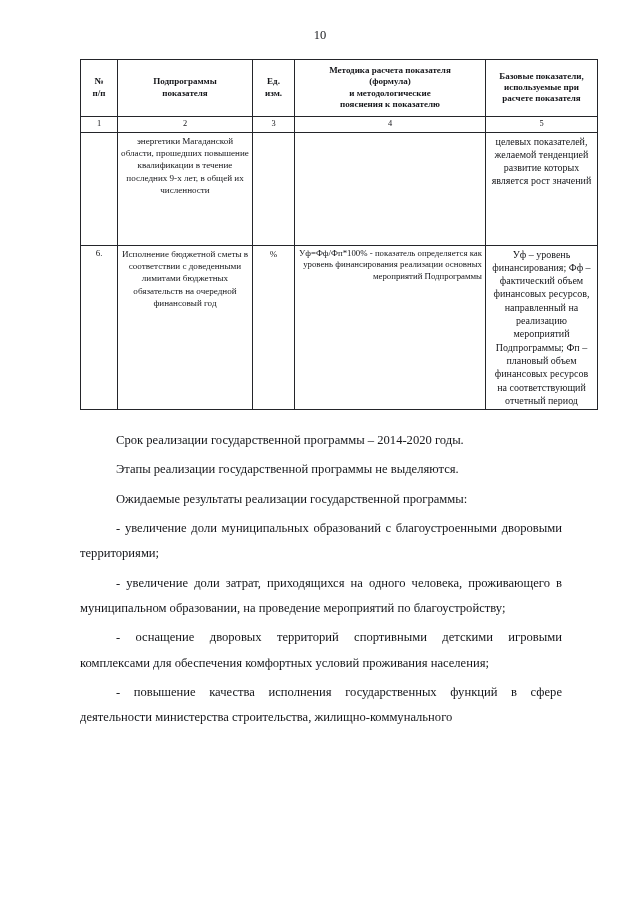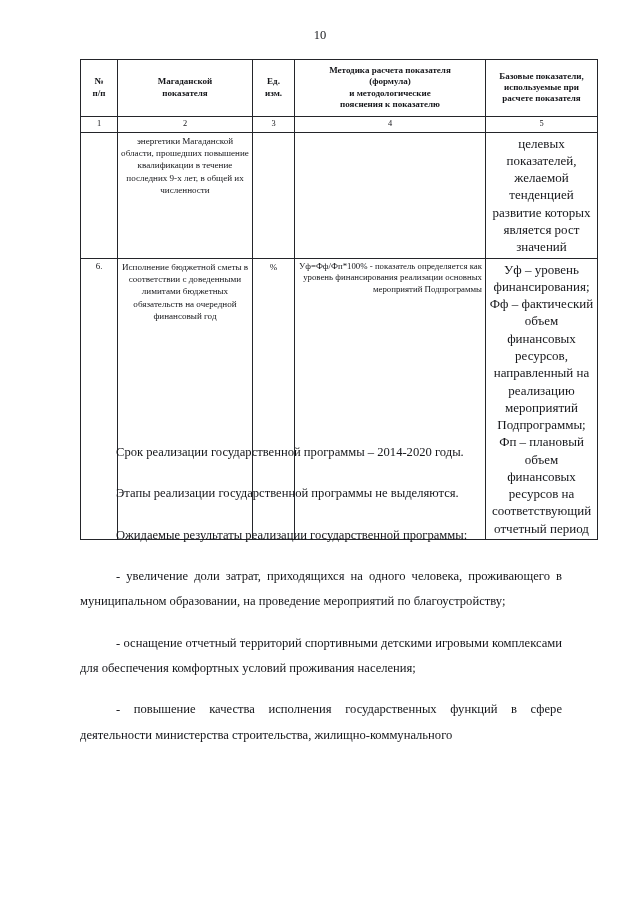--- a/index.html
+++ b/index.html
@@ -50,52 +50,52 @@
   }
   .c1{width:30px;}
   .c2{width:128px;}
   .c3{width:35px;}
   .c4{width:184px;}
   .c5{width:105px;}
 
   td.cell-idx{vertical-align:top;padding-top:4px;font-size:9px;}
   td.body-cell{padding-top:4px;font-size:8.7px;line-height:1.34;}
   td.c2.body-cell{font-size:9.1px;line-height:1.36;}
-  td.c5.body-cell{font-size:13px;line-height:1.33;}
+  td.c5.body-cell{font-size:10px;line-height:1.33;}
   td.c4.body-cell{font-size:8.8px;line-height:1.33;text-align:right;}
   td.c3.body-cell{font-size:9px;}
   .row-tall td{height:108px;}
   .row-six td{height:125px;}
 
   
   .body-text{
     position:absolute;left:80px;top:424px;width:482px;
     font-size:12.6px;line-height:2.01;
     text-align:justify;
     text-justify:inter-word;
   }
-  .body-text p{margin:16px 0 0 0;text-indent:36px;}
+  .body-text p{margin:4px 0 0 0;text-indent:36px;}
 </style>
 </head>
 <body>
 
 <div class="page">
 
   <div class="page-number">10</div>
 
   <div class="tbl-wrap">
     <table class="doc">
       <thead>
         <tr>
           <th class="c1">
             <span>№</span><br>
             <span>п/п</span>
           </th>
           <th class="c2">
-            <span>Магаданской</span><br>
+            <span>Подпрограммы</span><br>
             <span>показателя</span>
           </th>
           <th class="c3">
             <span>Ед.</span><br>
             <span>изм.</span>
           </th>
           <th class="c4">
             <span>Методика расчета показателя</span><br>
             <span>(формула)</span><br>
             <span>и методологические</span><br>
@@ -131,18 +131,19 @@
           <td class="c5 body-cell">Уф – уровень финансирования; Фф – фактический объем финансовых ресурсов, направленный на реализацию мероприятий Подпрограммы; Фп – плановый объем финансовых ресурсов на соответствующий отчетный период</td>
         </tr>
       </tbody>
     </table>
   </div>
 
   <div class="body-text">
     <p>Срок реализации государственной программы – 2014-2020 годы.</p>
     <p>Этапы реализации государственной программы не выделяются.</p>
     <p>Ожидаемые результаты реализации государственной программы:</p>
+    <p>- увеличение доли муниципальных образований с благоустроенными дворовыми территориями;</p>
     <p>- увеличение доли затрат, приходящихся на одного человека, проживающего в муниципальном образовании, на проведение мероприятий по благоустройству;</p>
-    <p>- оснащение отчетный территорий спортивными детскими игровыми комплексами для обеспечения комфортных условий проживания населения;</p>
+    <p>- оснащение дворовых территорий спортивными детскими игровыми комплексами для обеспечения комфортных условий проживания населения;</p>
     <p>- повышение качества исполнения государственных функций в сфере деятельности министерства строительства, жилищно-коммунального</p>
   </div>
 
 </div>
 
 </body></html>

